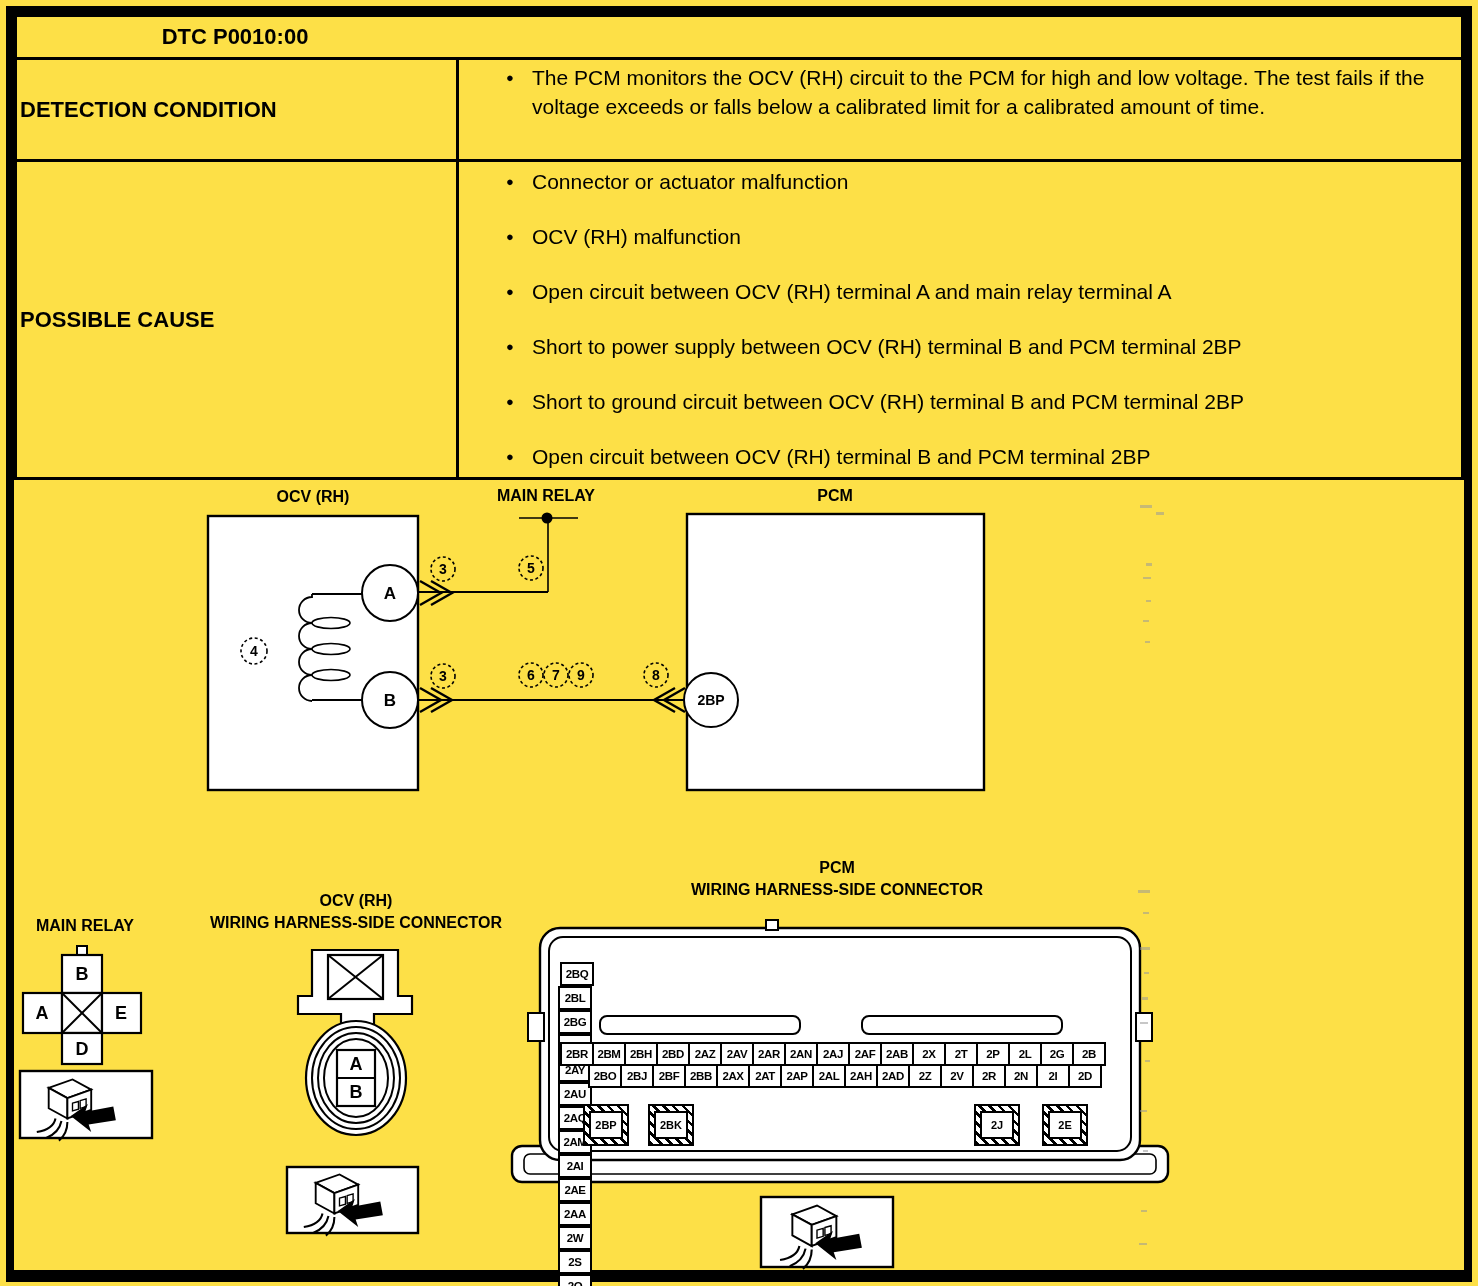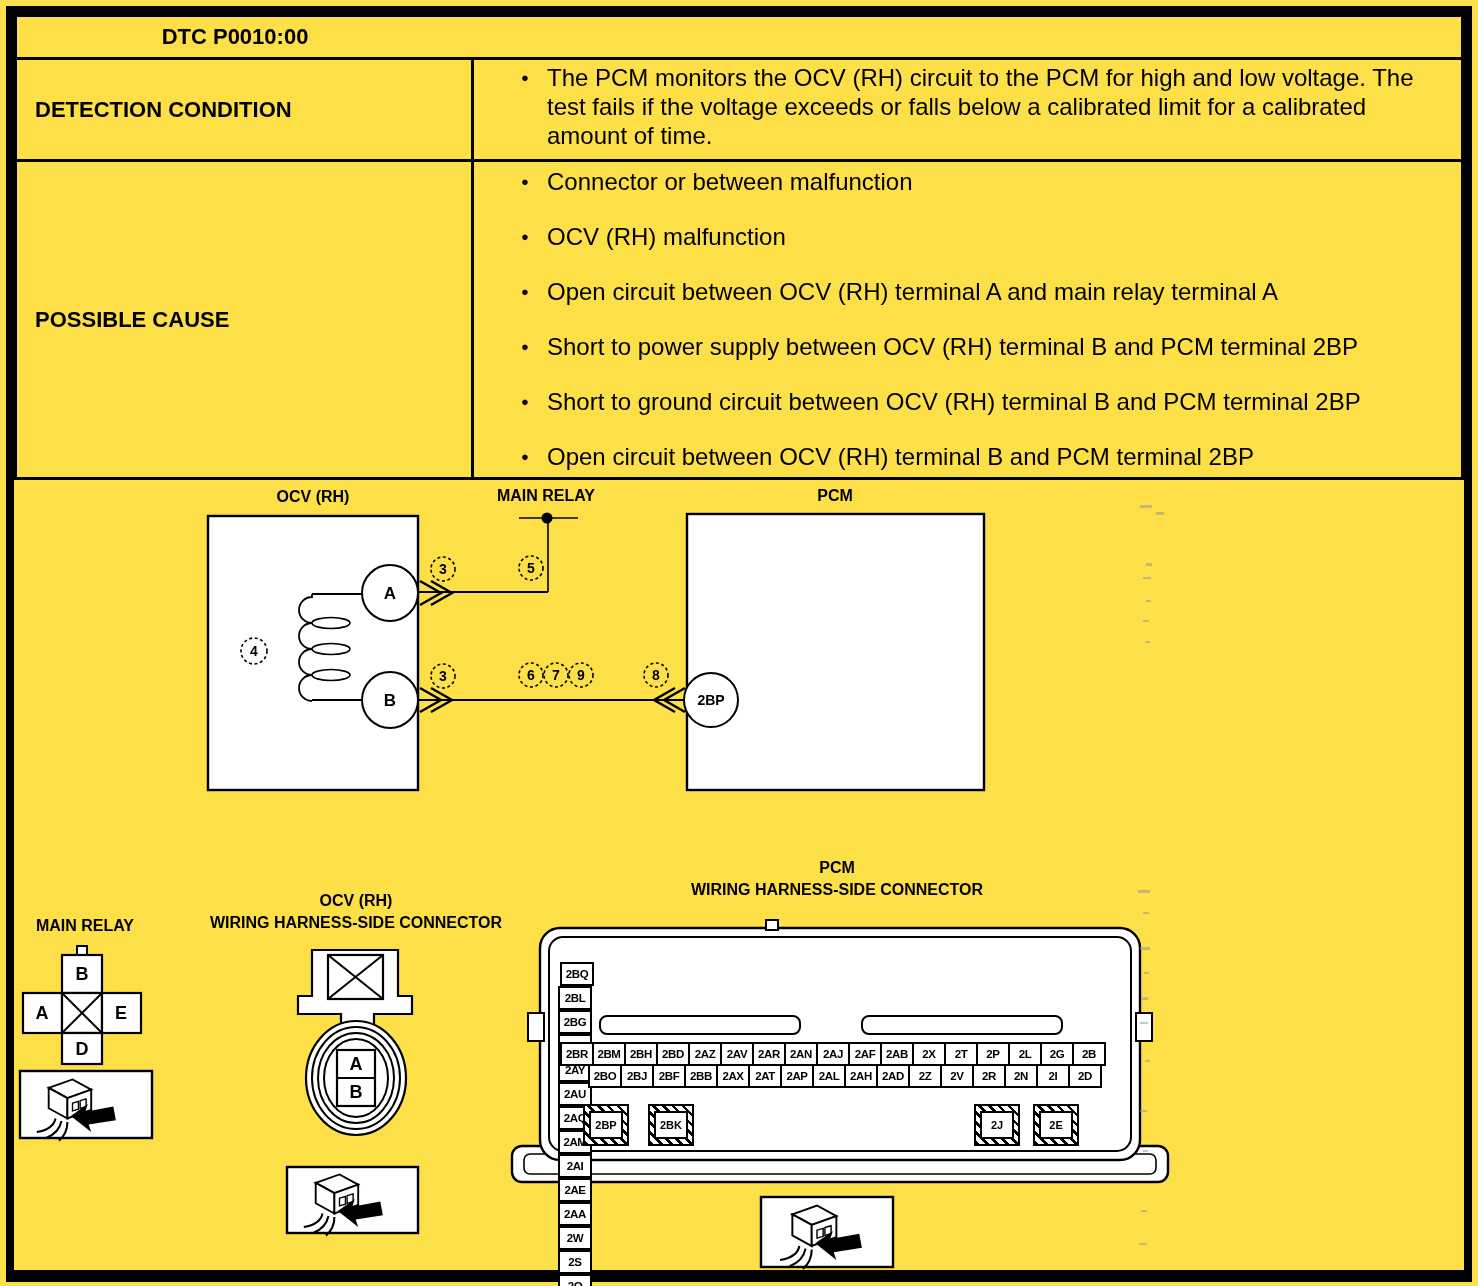--- a/index.html
+++ b/index.html
@@ -11,27 +11,27 @@
   .dtc-table{position:absolute;left:14px;top:14px;width:1450px;border:3px solid #000;box-sizing:border-box;}
   .t-row{display:flex;}
   .t-row + .t-row{border-top:3px solid #000;}
   .t-left{width:436px;flex:0 0 436px;}
   .t-right{flex:1;border-left:3px solid #000;}
   .t-header{height:40px;}
   .t-header .t-left,.t-header .t-right{display:flex;align-items:center;justify-content:center;
       font-weight:700;font-size:22px;}
   .t-detection{height:99px;}
   .t-cause{height:315px;}
-  .t-label{display:flex;align-items:center;font-weight:700;font-size:22px;padding-left:18px;}
+  .t-label{display:flex;align-items:center;font-weight:700;font-size:22px;padding-left:3px;}
   ul.bullets{list-style:none;margin:0;padding:3px 24px 0 47px;}
   ul.bullets.cause{padding-top:5px;}
   ul.bullets li{display:flex;margin:0 0 26px 0;}
   ul.bullets li:last-child{margin-bottom:0;}
   .bullet{width:26px;flex:0 0 26px;font-size:13px;line-height:29px;}
-  .btext{font-size:24px;line-height:29px;max-width:915px;}
+  .btext{font-size:21px;line-height:29px;max-width:915px;}
   
   svg.art{position:absolute;left:0;top:0;z-index:1;}
   svg.art text{font-family:"Liberation Sans",sans-serif;font-weight:700;}
   .lbl{font-size:16px;}
   .term{font-size:17px;}
   .term-sm{font-size:14px;}
   .callout-n{font-size:14px;}
   .cross-l{font-size:18px;}
   
   .pin-row{position:absolute;display:flex;z-index:2;}
@@ -65,21 +65,21 @@
           </li>
         </ul>
       </div>
     </div>
     <div class="t-row t-cause">
       <div class="t-left t-label">POSSIBLE CAUSE</div>
       <div class="t-right">
         <ul class="bullets cause">
           <li>
               <span class="bullet">●</span>
-              <span class="btext">Connector or between malfunction</span>
+              <span class="btext">Connector or actuator malfunction</span>
             </li>
           <li>
               <span class="bullet">●</span>
               <span class="btext">OCV (RH) malfunction</span>
             </li>
           <li>
               <span class="bullet">●</span>
               <span class="btext">Open circuit between OCV (RH) terminal A and main relay terminal A</span>
             </li>
           <li>
@@ -302,21 +302,21 @@
       <div class="pin-cell">2D</div>
     </div>
   <div class="large-pins" id="pcm-large-left" style="left:583px;top:1104px;gap:19px;">
       <div class="large-pin">
         <div class="inner">2BP</div>
       </div>
       <div class="large-pin">
         <div class="inner">2BK</div>
       </div>
     </div>
-  <div class="large-pins" id="pcm-large-right" style="left:974px;top:1104px;gap:13px;align-items:flex-end;">
+  <div class="large-pins" id="pcm-large-right" style="left:974px;top:1104px;gap:22px;align-items:flex-end;">
       <div class="large-pin">
         <div class="inner">2J</div>
       </div>
       <div class="large-pin">
         <div class="inner">2E</div>
       </div>
     </div>
 
   <div class="page-border"></div>
 </div>

